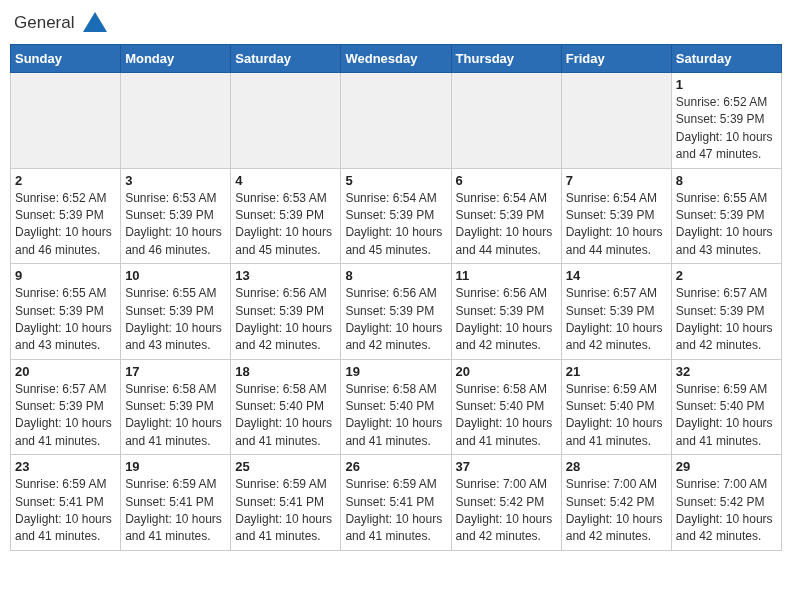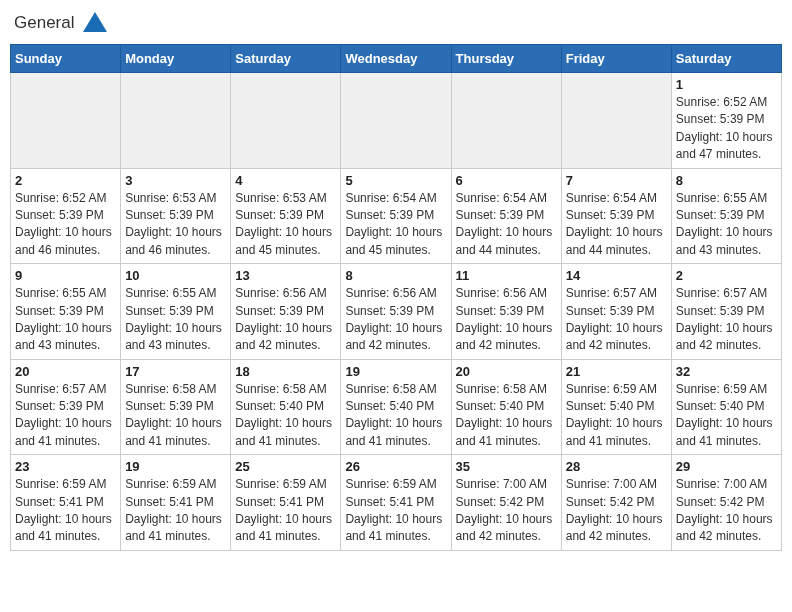--- a/index.html
+++ b/index.html
@@ -305,21 +305,21 @@
 and 41 minutes.</div>
         </td>
         <td>
           <span class="day-num">26</span>
           <div class="day-info" style="white-space: pre-line;">Sunrise: 6:59 AM
 Sunset: 5:41 PM
 Daylight: 10 hours
 and 41 minutes.</div>
         </td>
         <td>
-          <span class="day-num">35</span>
+          <span class="day-num">37</span>
           <div class="day-info" style="white-space: pre-line;">Sunrise: 7:00 AM
 Sunset: 5:42 PM
 Daylight: 10 hours
 and 42 minutes.</div>
         </td>
         <td>
           <span class="day-num">28</span>
           <div class="day-info" style="white-space: pre-line;">Sunrise: 7:00 AM
 Sunset: 5:42 PM
 Daylight: 10 hours

